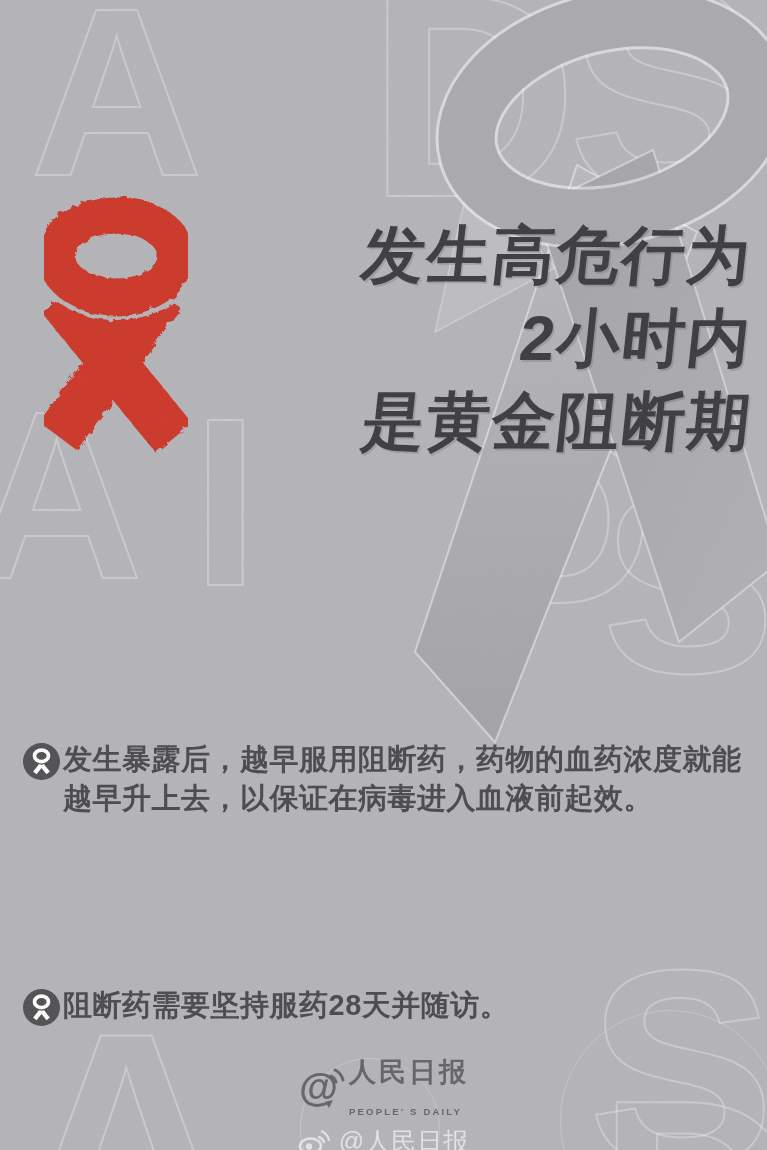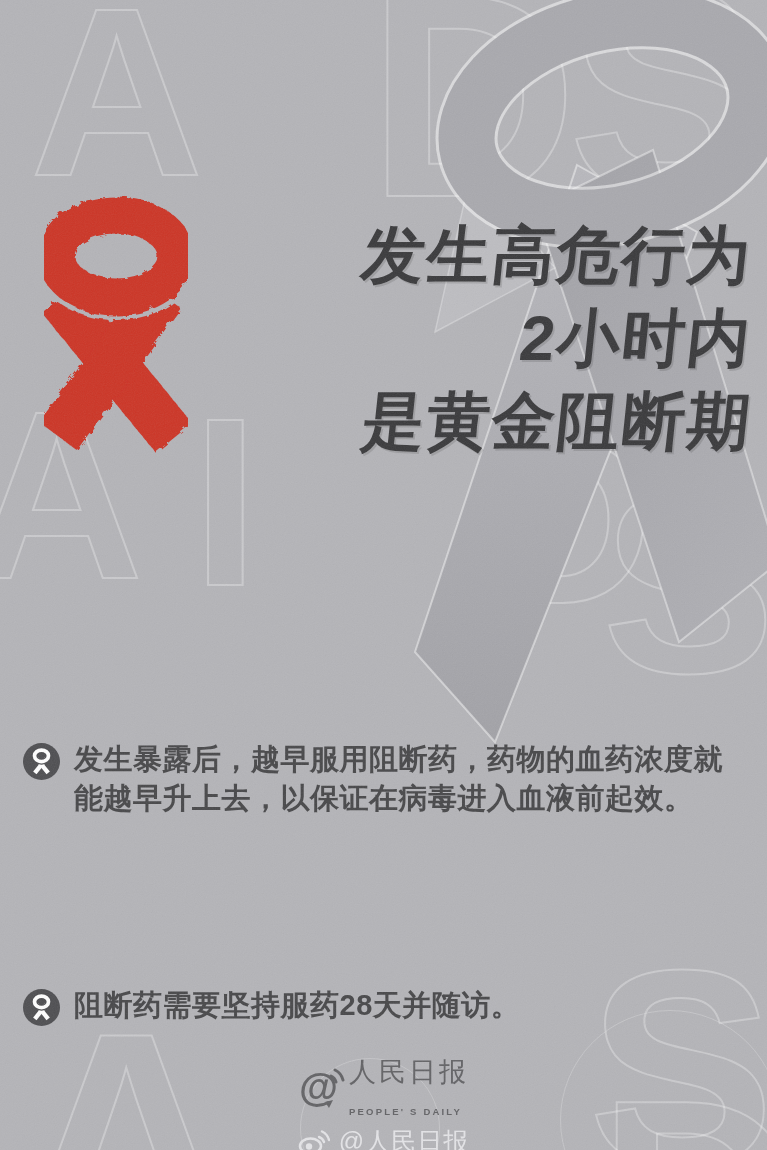--- a/index.html
+++ b/index.html
@@ -37,39 +37,39 @@
     text-align:right;z-index:4;
     color:var(--title-text);
     font-size:63px;font-weight:900;line-height:83px;
     letter-spacing:2px;
   }
   .hero-title .t-line{transform:skewX(-6deg);transform-origin:right center;
     text-shadow:2px 2px 0 rgba(0,0,0,0.12);}
   
   .bullet{
     position:absolute;left:23px;right:20px;
-    display:flex;align-items:flex-start;gap:14px;z-index:4;
+    display:flex;align-items:flex-start;gap:3px;z-index:4;
   }
   .bullet-icon{flex:none;margin-top:3px;}
   .bullet-text{
     color:var(--body-text);
     font-size:29px;line-height:39px;font-weight:700;
     letter-spacing:0.5px;
   }
   .bullet-1{top:740px;}
   .bullet-2{top:850px;}
   .bullet-3{top:986px;}
   
   .footer{
     position:absolute;left:0;right:0;top:1058px;z-index:4;
     display:flex;flex-direction:column;align-items:center;gap:7px;
   }
   .logo-row{display:flex;align-items:center;gap:3px;color:var(--footer-logo);}
   .logo-name{display:flex;flex-direction:column;align-items:flex-start;}
-  .logo-cn{font-size:27px;font-weight:400;letter-spacing:3px;line-height:28px;}
+  .logo-cn{font-size:27px;font-weight:700;letter-spacing:3px;line-height:28px;}
   .logo-en{font-size:9.5px;font-weight:700;letter-spacing:2.2px;line-height:12px;margin-top:20px;}
   .weibo-row{
     display:flex;align-items:center;gap:9px;
     color:var(--weibo-text);font-size:25px;font-weight:500;letter-spacing:1px;
   }
   
   .grain{position:absolute;inset:0;z-index:9;pointer-events:none;opacity:0.10;}
 </style>
 </head>
 <body>

